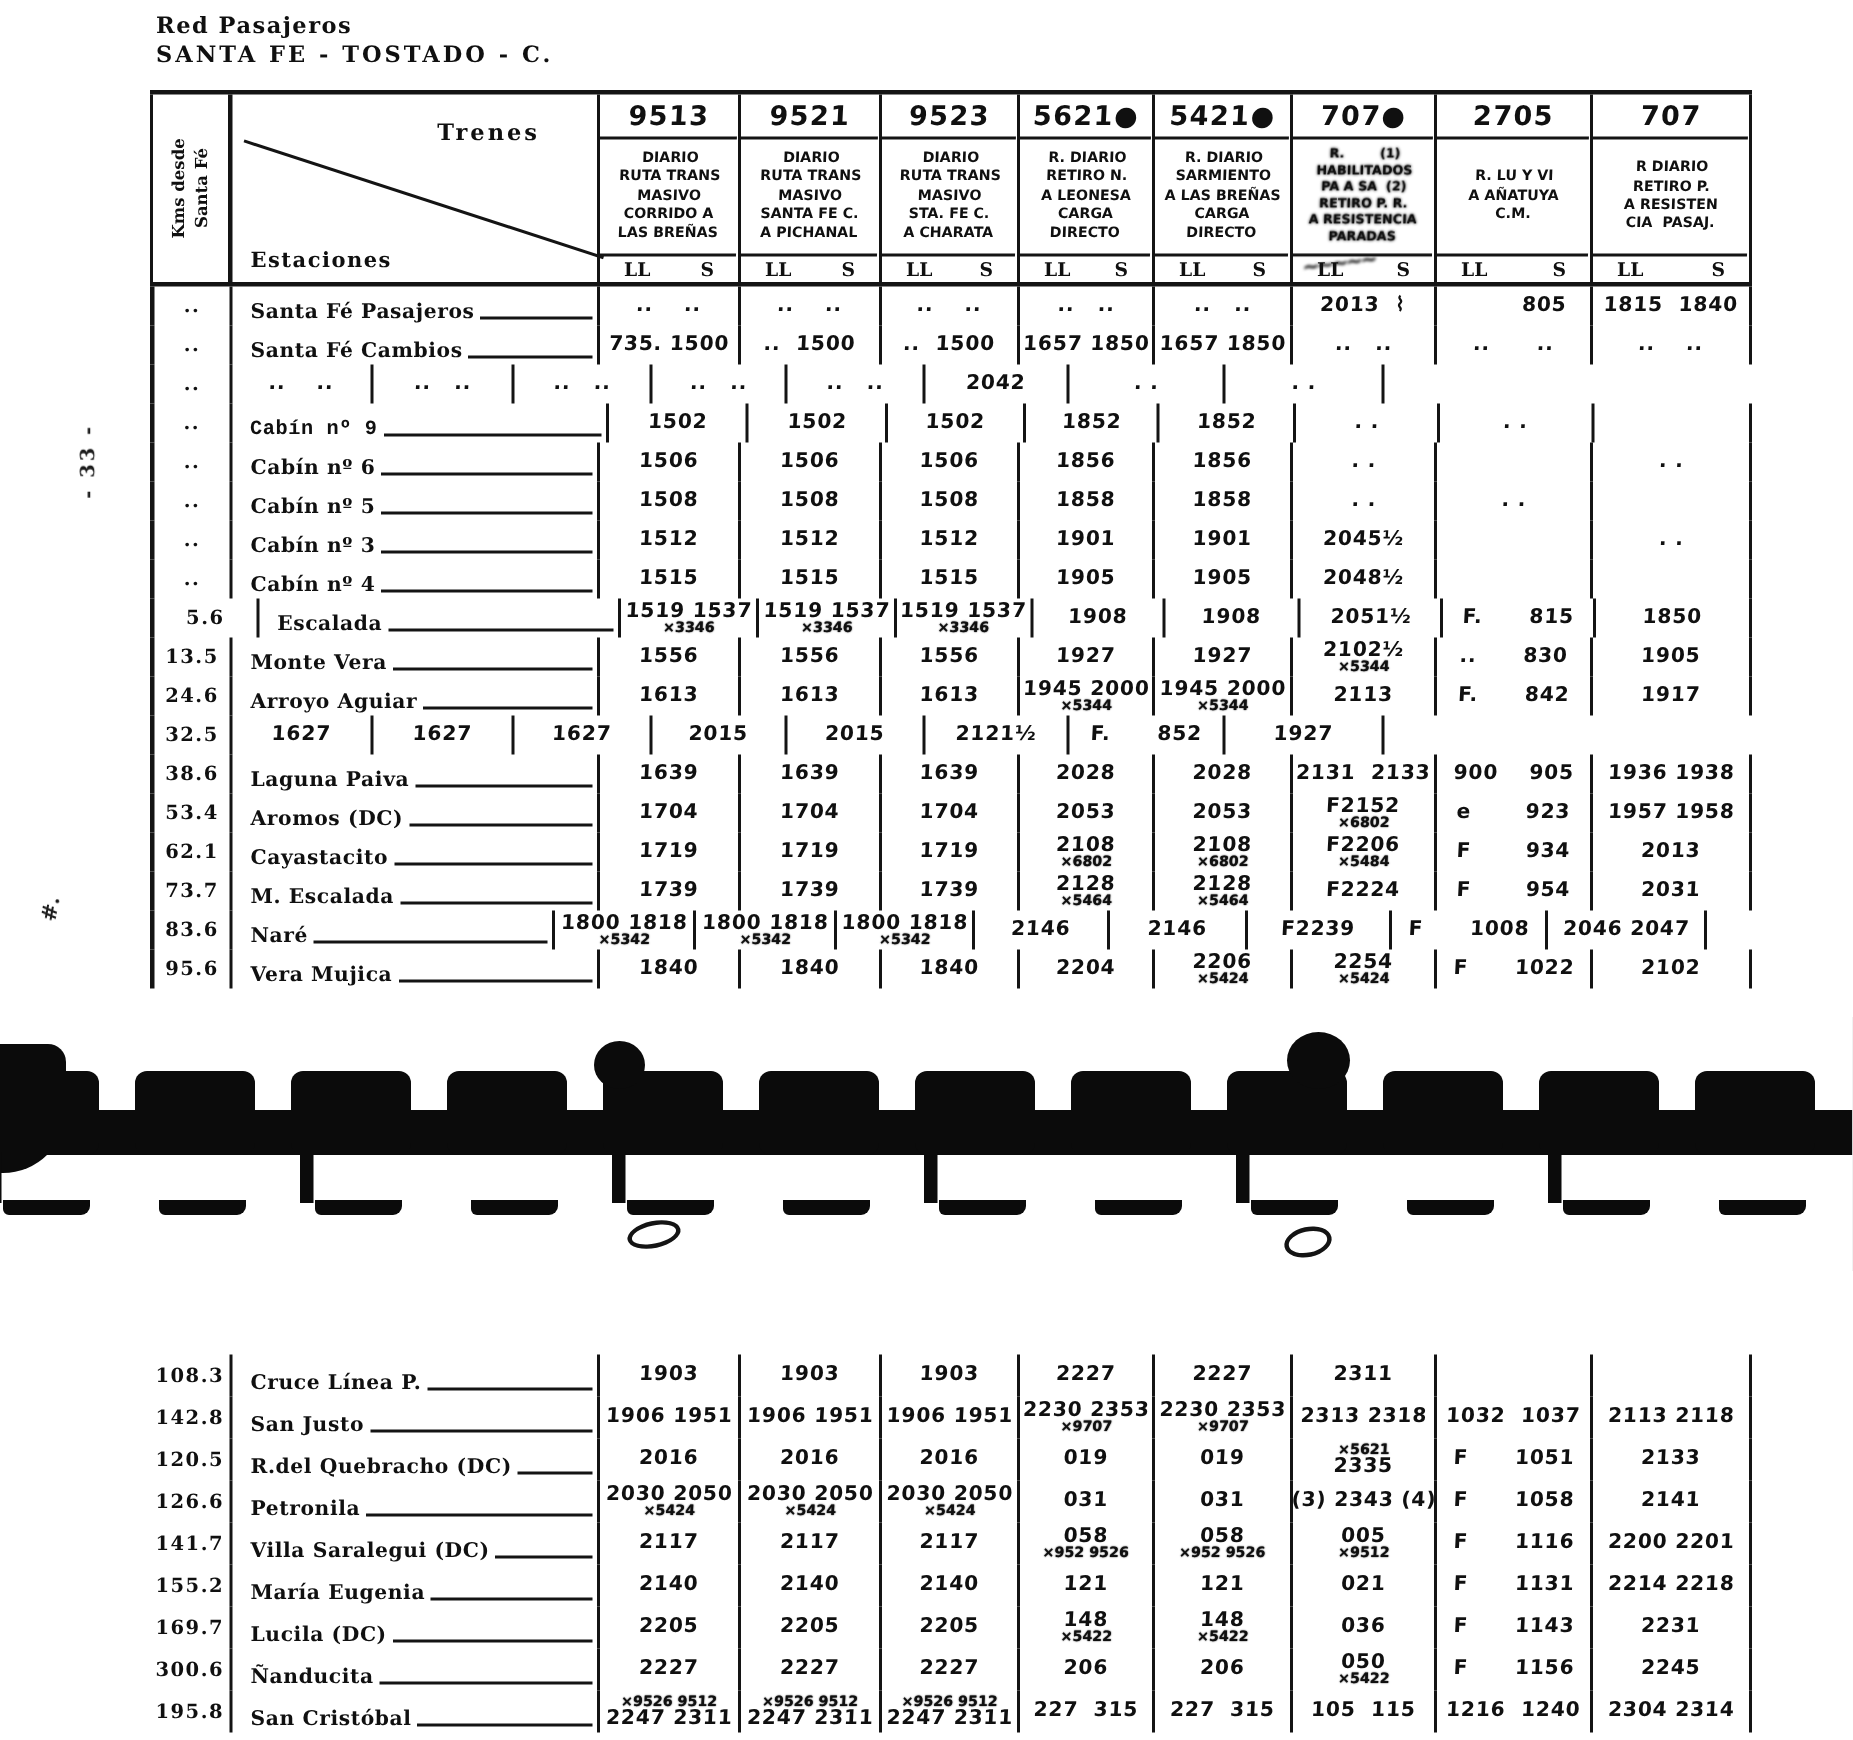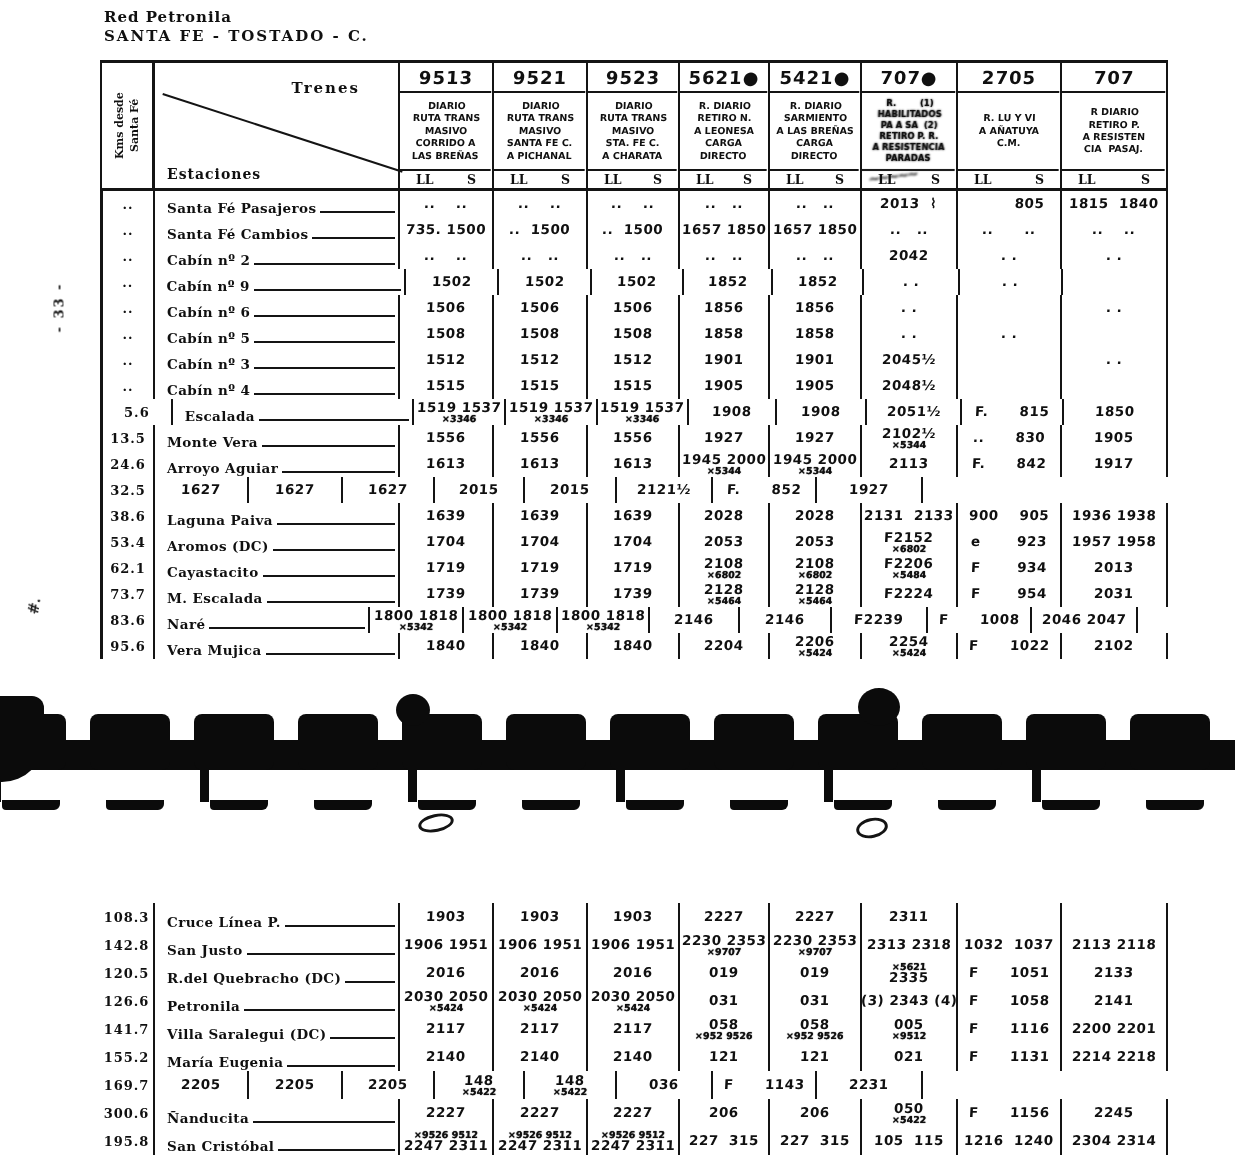--- a/index.html
+++ b/index.html
@@ -61,21 +61,21 @@
   .stem{position:absolute;top:80px;width:9px;height:34px;background:#0b0b0b;}
   .hook{position:absolute;top:112px;width:58px;height:10px;background:#0b0b0b;border-radius:0 0 6px 4px;}
   .circ{position:absolute;border-radius:50%;background:#0b0b0b;}
   .blob{position:absolute;left:0;top:8px;width:44px;height:86px;background:#0b0b0b;border-radius:0 12px 42px 0;}
   .loopmark{position:absolute;border:3px solid #141414;border-radius:50%;transform:rotate(-12deg);}
 </style>
 </head>
 <body>
 
 <div class="page">
-  <div class="title1">Red Petronila</div>
+  <div class="title1">Red Pasajeros</div>
   <div class="title2">SANTA FE  -  TOSTADO        -        C.</div>
   <div class="mnote mn1">- 33 -</div>
   <div class="mnote mn2">#.</div>
   <div class="scribble">~~~~~</div>
 
   <div class="tbl top" id="tableTop">
       <div class="header-row cellbox">
         <div class="km-header cellbox" style="width: 55px;">Kms desde
 Santa Fé</div>
         <div class="corner cellbox" style="width: 245px;">
@@ -205,24 +205,20 @@
         </div>
         <div class="tc cellbox" style="width: 104px;">
           <div class="ln">..      ..</div>
         </div>
         <div class="tc cellbox" style="width: 106px;">
           <div class="ln">..    ..</div>
         </div>
       </div>
       <div class="row">
         <div class="kmc cellbox" style="width: 55px;">..</div>
-        <div class="stc cellbox" style="width: 245px;">
-          <span>Cabín nº 2</span>
-          <span class="leader"></span>
-        </div>
         <div class="tc cellbox" style="width: 94px;">
           <div class="ln">..    ..</div>
         </div>
         <div class="tc cellbox" style="width: 94px;">
           <div class="ln">..   ..</div>
         </div>
         <div class="tc cellbox" style="width: 92px;">
           <div class="ln">..   ..</div>
         </div>
         <div class="tc cellbox" style="width: 90px;">
@@ -236,21 +232,21 @@
         </div>
         <div class="tc cellbox" style="width: 104px;">
           <div class="ln">. .</div>
         </div>
         <div class="tc cellbox" style="width: 106px;">
           <div class="ln">. .</div>
         </div>
       </div>
       <div class="row">
         <div class="kmc cellbox" style="width: 55px;">..</div>
-        <div class="stc cellbox" style="width: 253px;">
+        <div class="stc cellbox" style="width: 253px; font-family: Liberation Mono, monospace;">
           <span>Cabín nº 9</span>
           <span class="leader"></span>
         </div>
         <div class="tc cellbox" style="width: 94px;">
           <div class="ln">1502</div>
         </div>
         <div class="tc cellbox" style="width: 94px;">
           <div class="ln">1502</div>
         </div>
         <div class="tc cellbox" style="width: 92px;">
@@ -949,20 +945,24 @@
         </div>
         <div class="tc cellbox" style="width: 104px;">
           <div class="ln">F      1131</div>
         </div>
         <div class="tc cellbox" style="width: 106px;">
           <div class="ln">2214 2218</div>
         </div>
       </div>
       <div class="row">
         <div class="kmc cellbox" style="width: 55px;">169.7</div>
+        <div class="stc cellbox" style="width: 245px;">
+          <span>Lucila (DC)</span>
+          <span class="leader"></span>
+        </div>
         <div class="tc cellbox" style="width: 94px;">
           <div class="ln">2205</div>
         </div>
         <div class="tc cellbox" style="width: 94px;">
           <div class="ln">2205</div>
         </div>
         <div class="tc cellbox" style="width: 92px;">
           <div class="ln">2205</div>
         </div>
         <div class="tc cellbox" style="width: 90px;">

